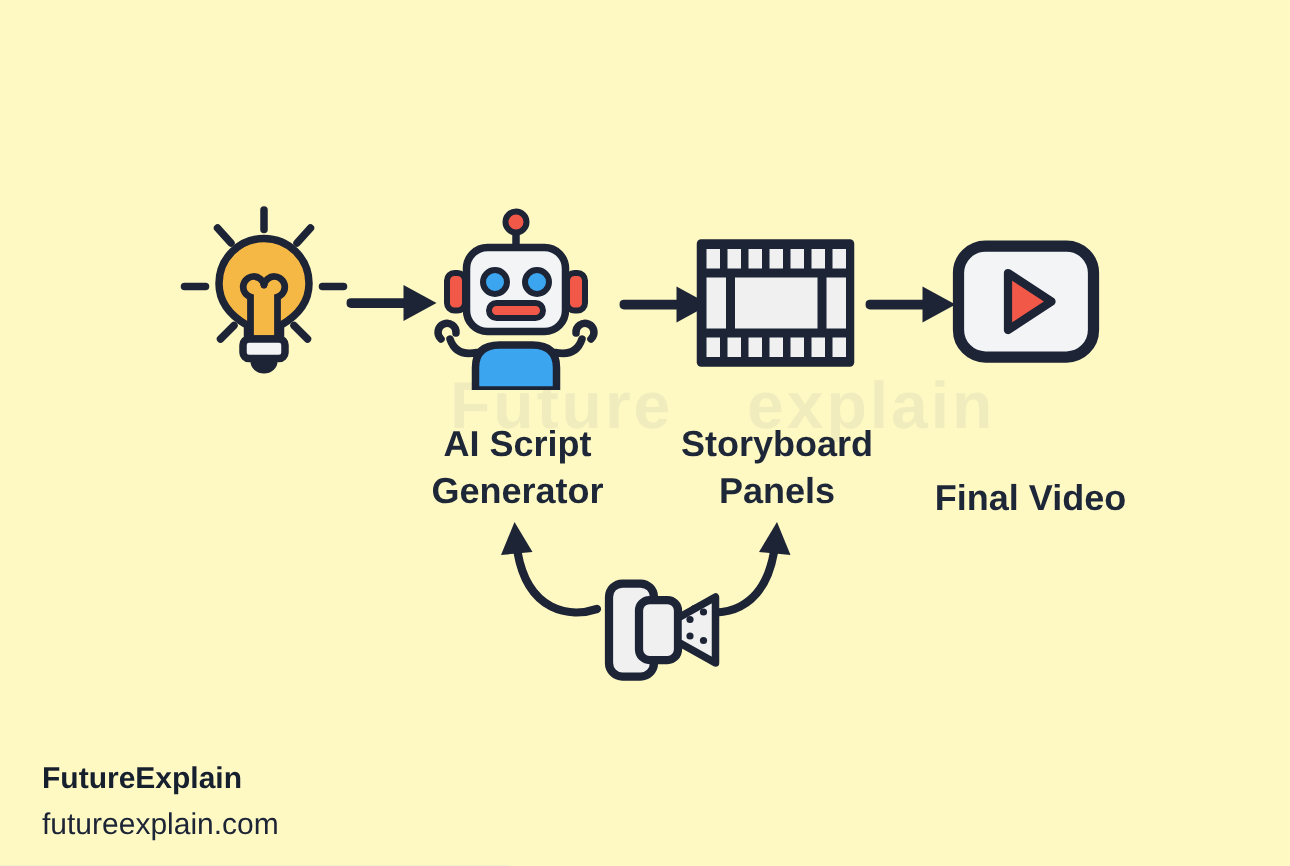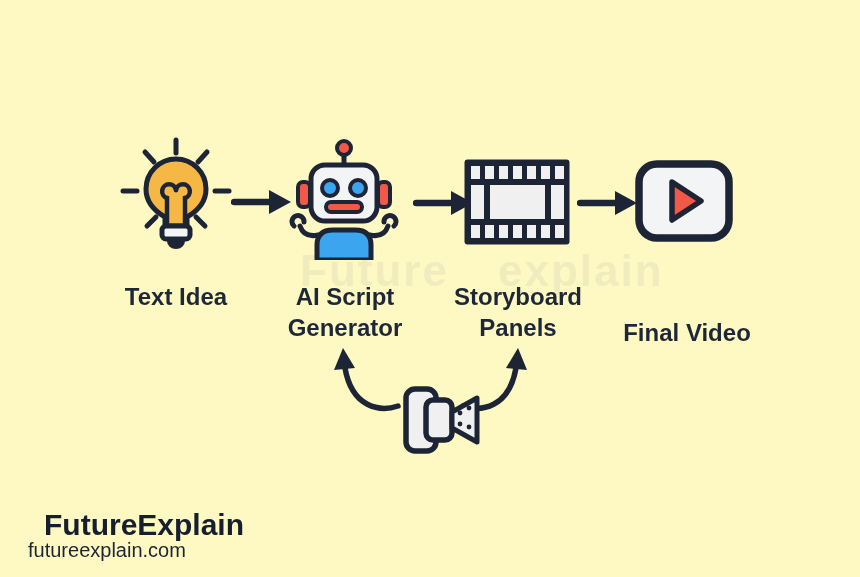--- a/index.html
+++ b/index.html
@@ -33,22 +33,22 @@
     font-size:24px;line-height:31px;
     font-weight:600;
     color:#1e2738;
   }
   .lbl-1{left:91px;}
   .lbl-2{left:260px;}
   .lbl-3{left:433px;}
   .lbl-4{left:602px;margin-top:36px;}
   
   .brand-name{
-    position:absolute;left:44px;top:508px;
-    font-size:30px;font-weight:700;color:#161f2e;
+    position:absolute;left:28px;top:508px;
+    font-size:20px;font-weight:700;color:#161f2e;
   }
   .brand-url{
     position:absolute;left:28px;top:539px;
     font-size:20px;font-weight:500;color:#1c2436;
   }
   svg{display:block;}
 </style>
 </head>
 <body>
 
@@ -146,21 +146,20 @@
   <svg class="abs" style="left:577px;top:187px;" width="62" height="32" viewBox="0 0 62 32">
     <line x1="3" y1="16" x2="40" y2="16" stroke="#1c2436" stroke-width="6.5" stroke-linecap="round"></line>
     <path d="M38,4 L60,16 L38,28 Z" fill="#1c2436"></path>
   </svg>
 
   <svg class="abs" style="left:634px;top:159px;" width="100" height="84" viewBox="0 0 100 84">
     <rect x="5" y="5" width="90" height="74" rx="18" fill="#f2f4f6" stroke="#1c2436" stroke-width="7.5"></rect>
     <path d="M38,23 L67,42 L38,61 Z" fill="#f25848" stroke="#1c2436" stroke-width="5.5" stroke-linejoin="round"></path>
   </svg>
 
-  <div class="step-label lbl-1">Text Idea</div>
   <div class="step-label lbl-3">Storyboard Panels</div>
   <div class="step-label lbl-2">AI Script Generator</div>
   <div class="step-label lbl-4">Final Video</div>
 
   <svg class="abs" style="left:328px;top:346px;" width="75" height="100" viewBox="0 0 75 100">
     <path d="M70,60 C52,66 24,62 17,22" fill="none" stroke="#1c2436" stroke-width="5.5" stroke-linecap="round"></path>
     <path d="M6,24 L15,2 L27,22 Z" fill="#1c2436"></path>
   </svg>
 
   <svg class="abs" style="left:458px;top:346px;" width="75" height="100" viewBox="0 0 75 100">

